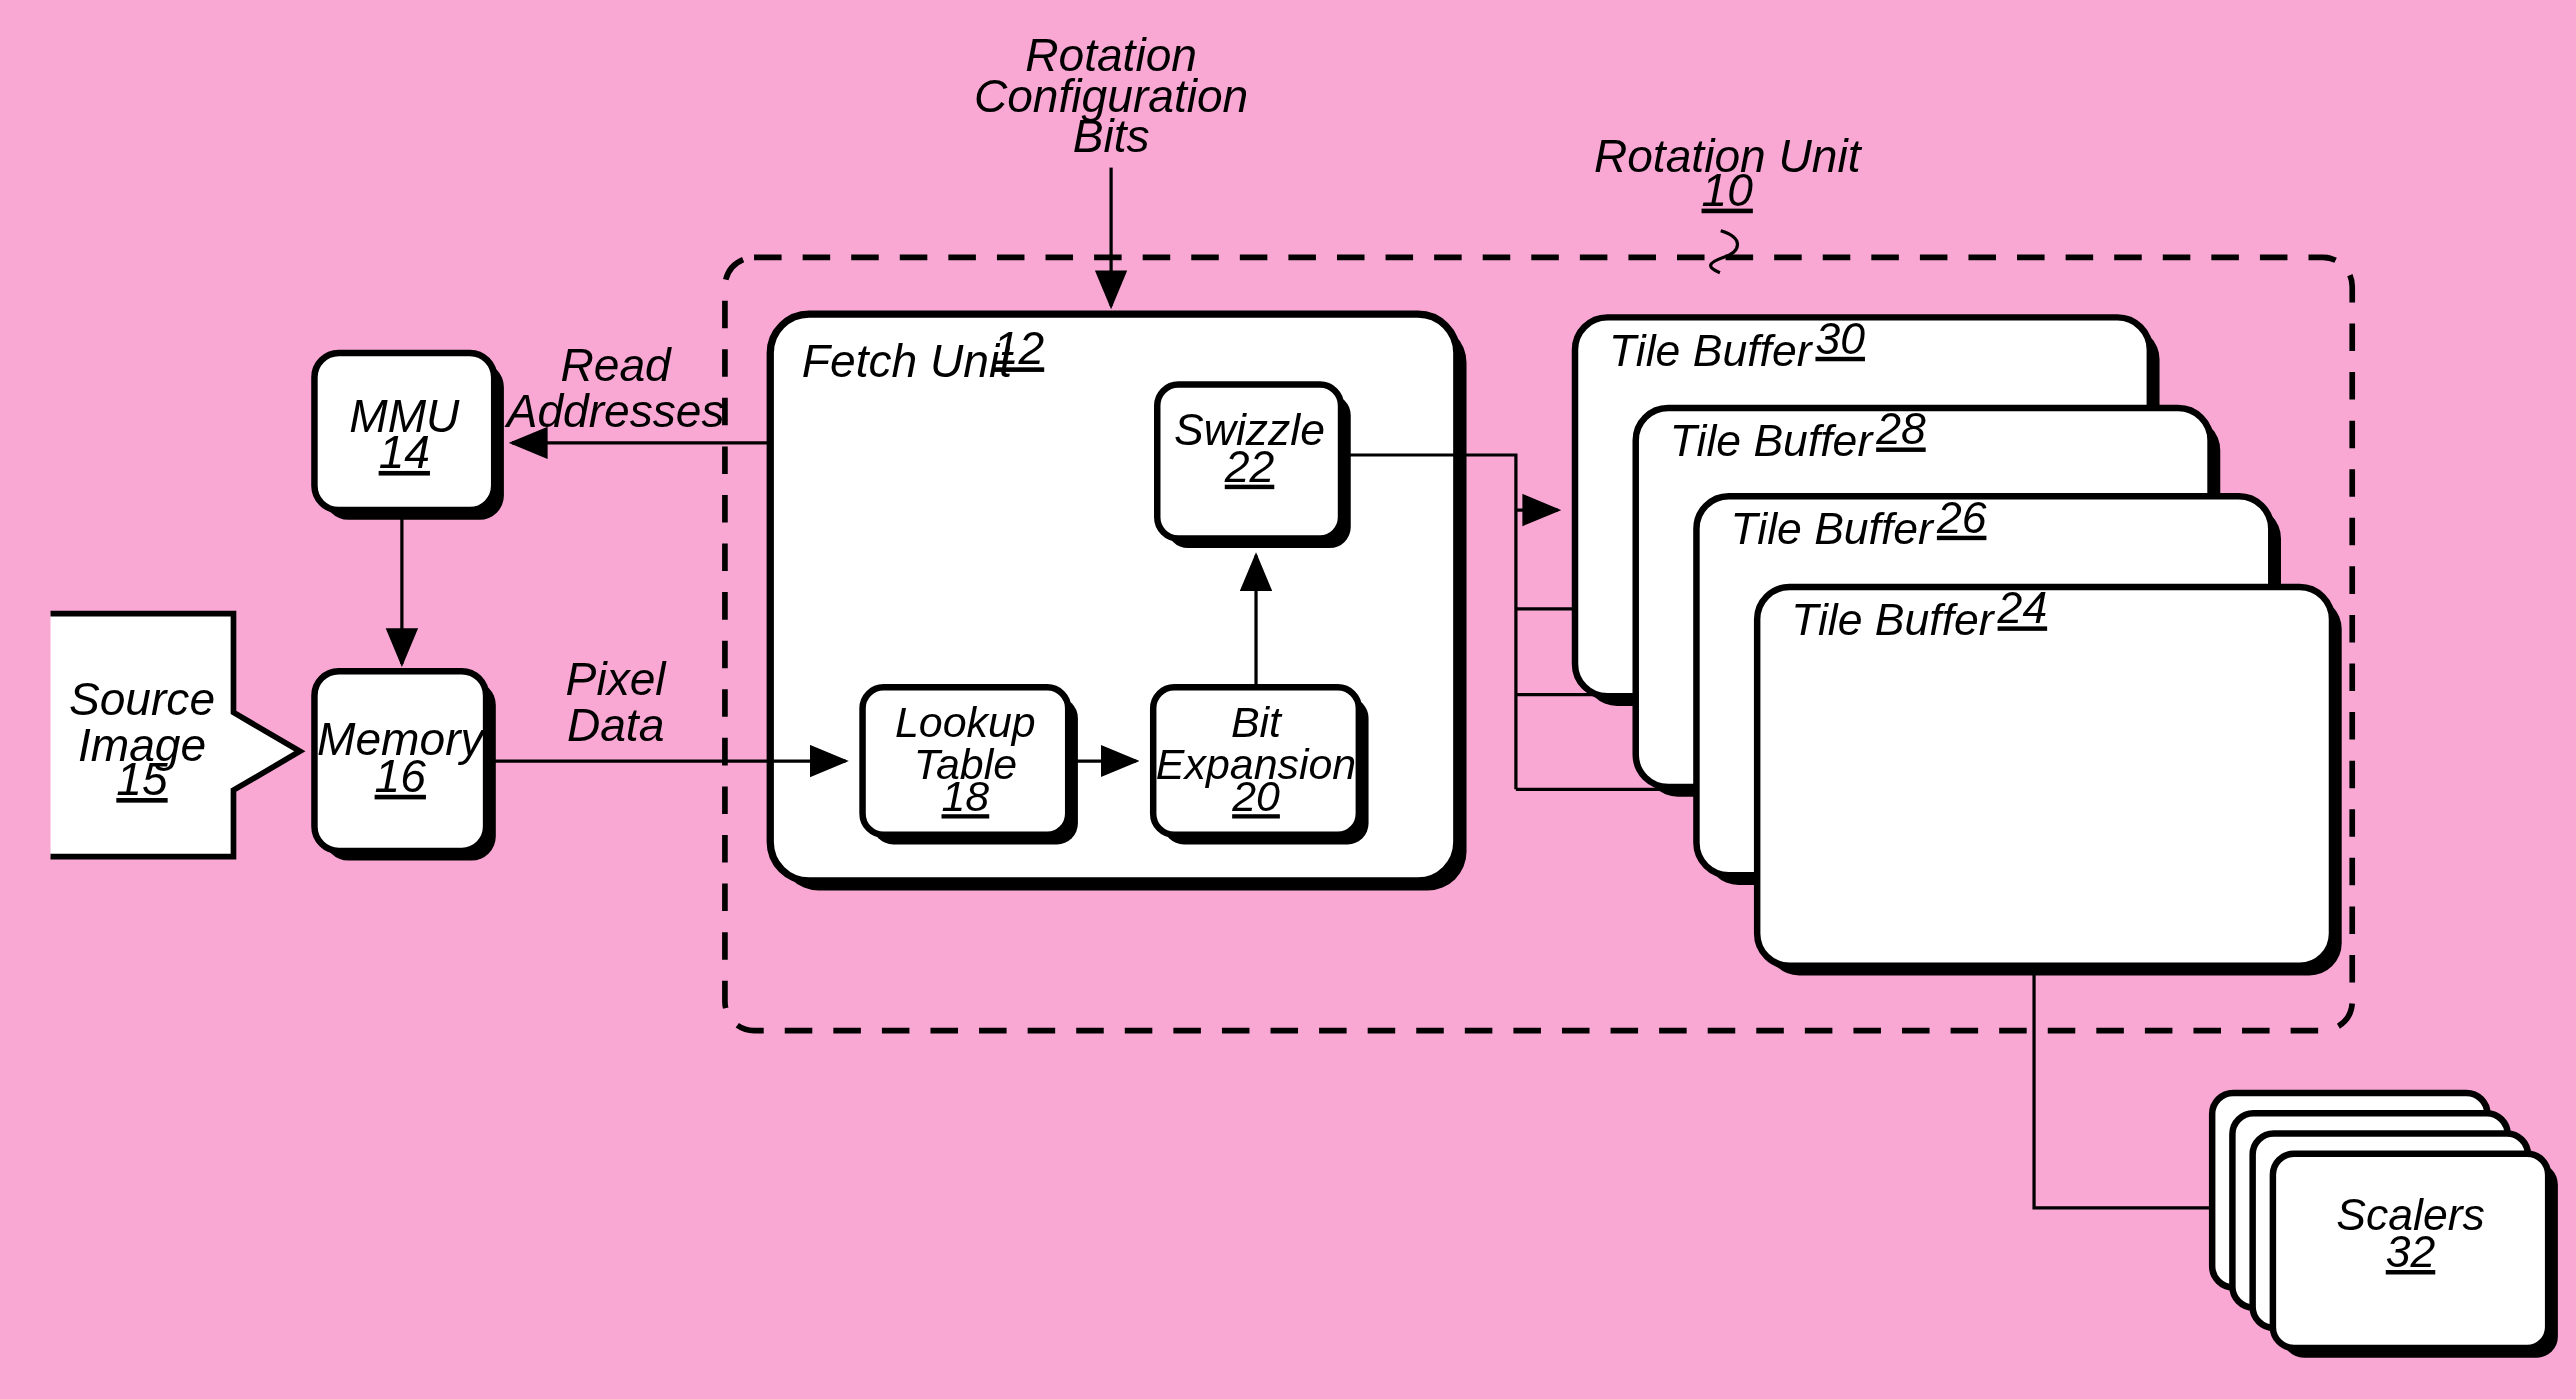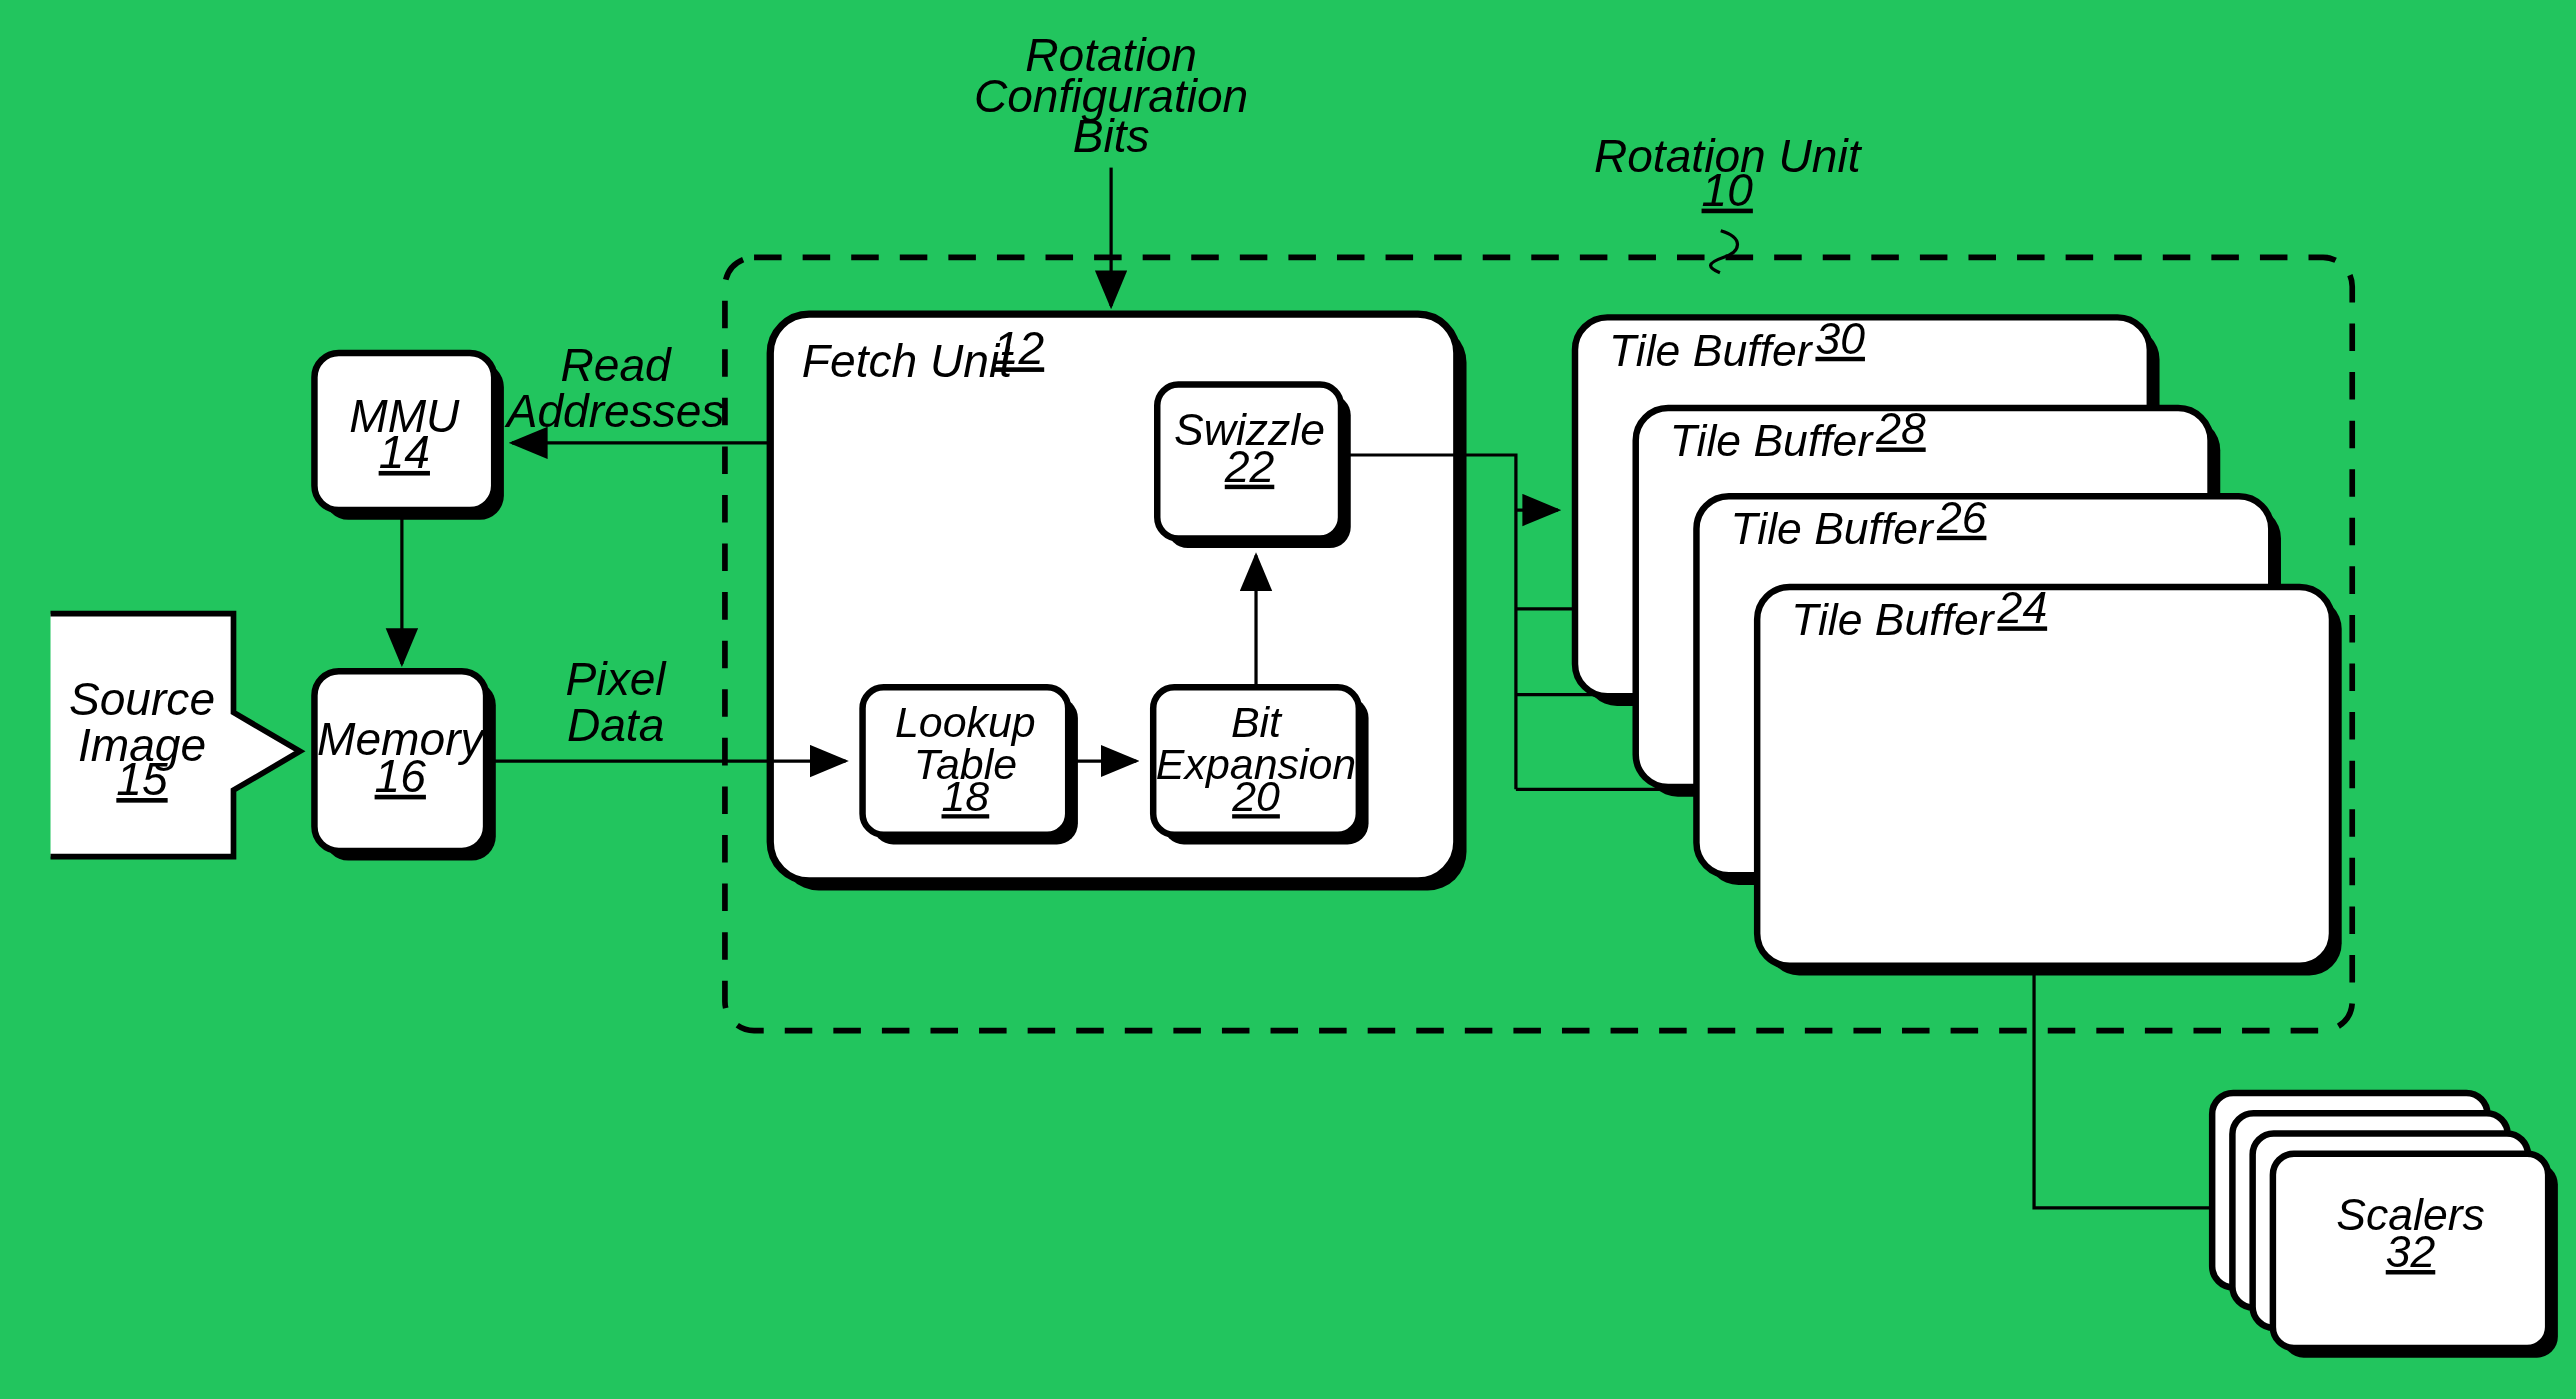--- a/index.html
+++ b/index.html
@@ -8,21 +8,21 @@
     padding: 0;
     background: #ffffff;
   }
   body {
     font-family: "Liberation Sans", sans-serif;
   }
   #canvas {
     position: relative;
     width: 2576px;
     height: 1399px;
-    background: #22c55e;
+    background: #f9a8d4;
     overflow: hidden;
   }
   svg#diagram {
     position: absolute;
     left: 0;
     top: 0;
     width: 2576px;
     height: 1399px;
   }
   .label-text {

